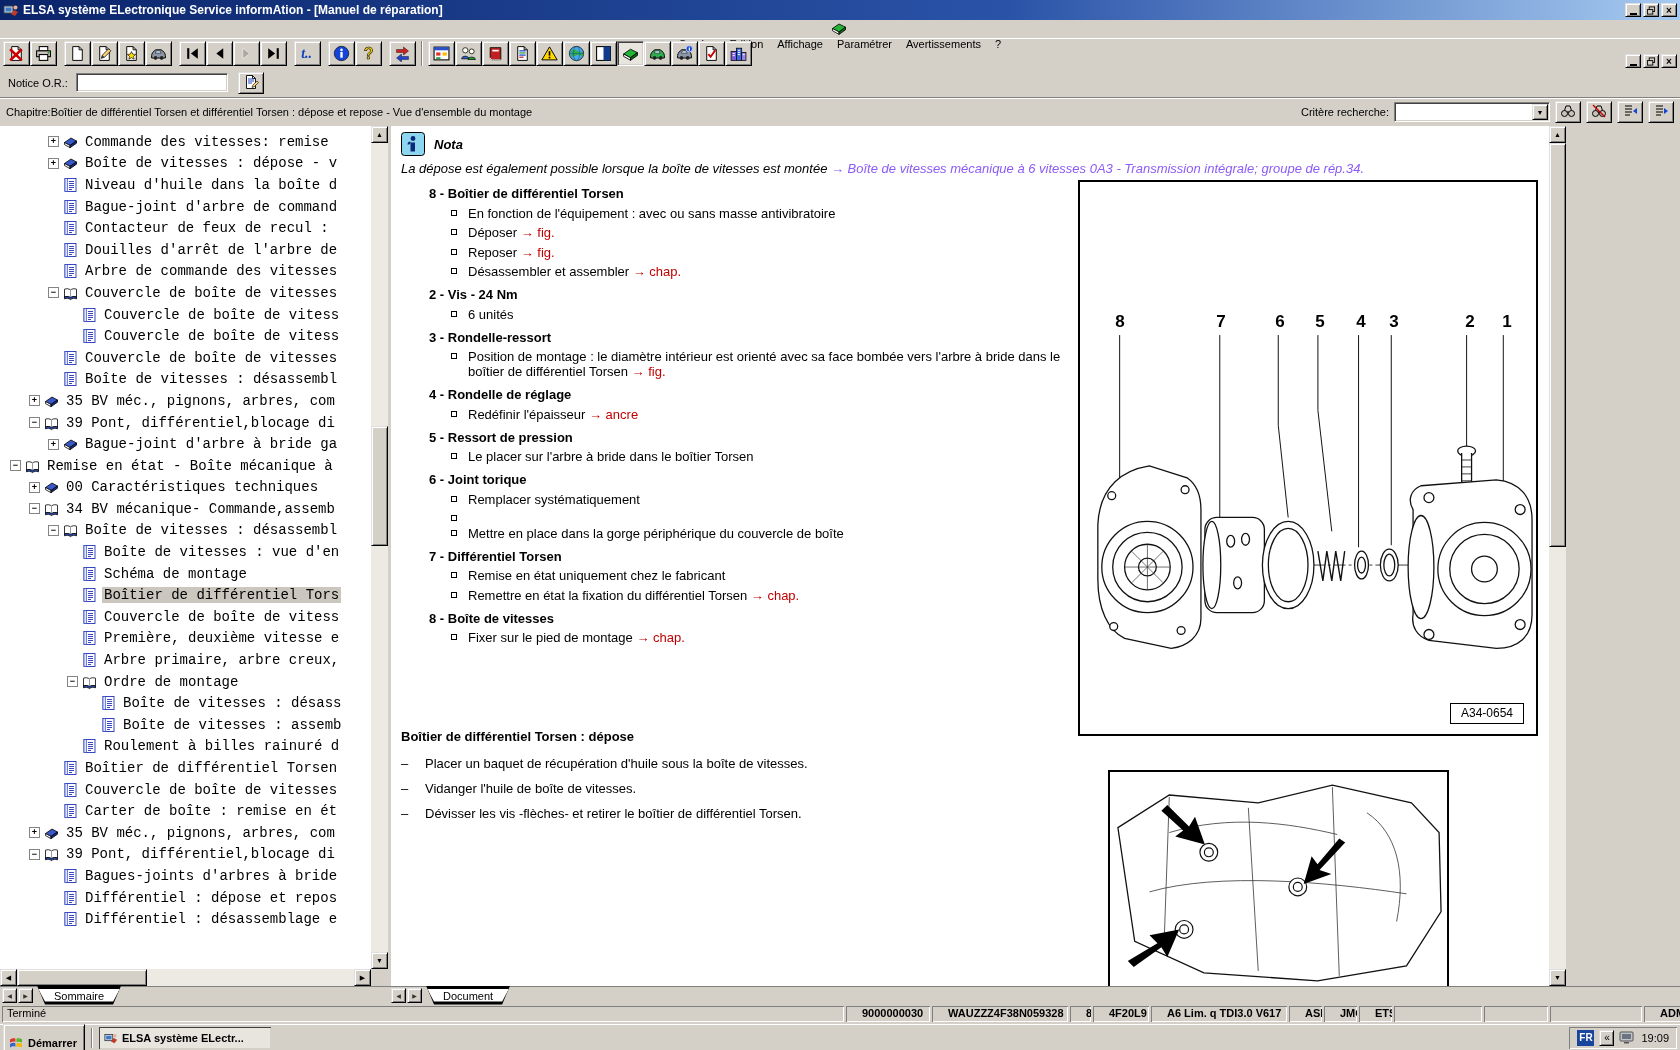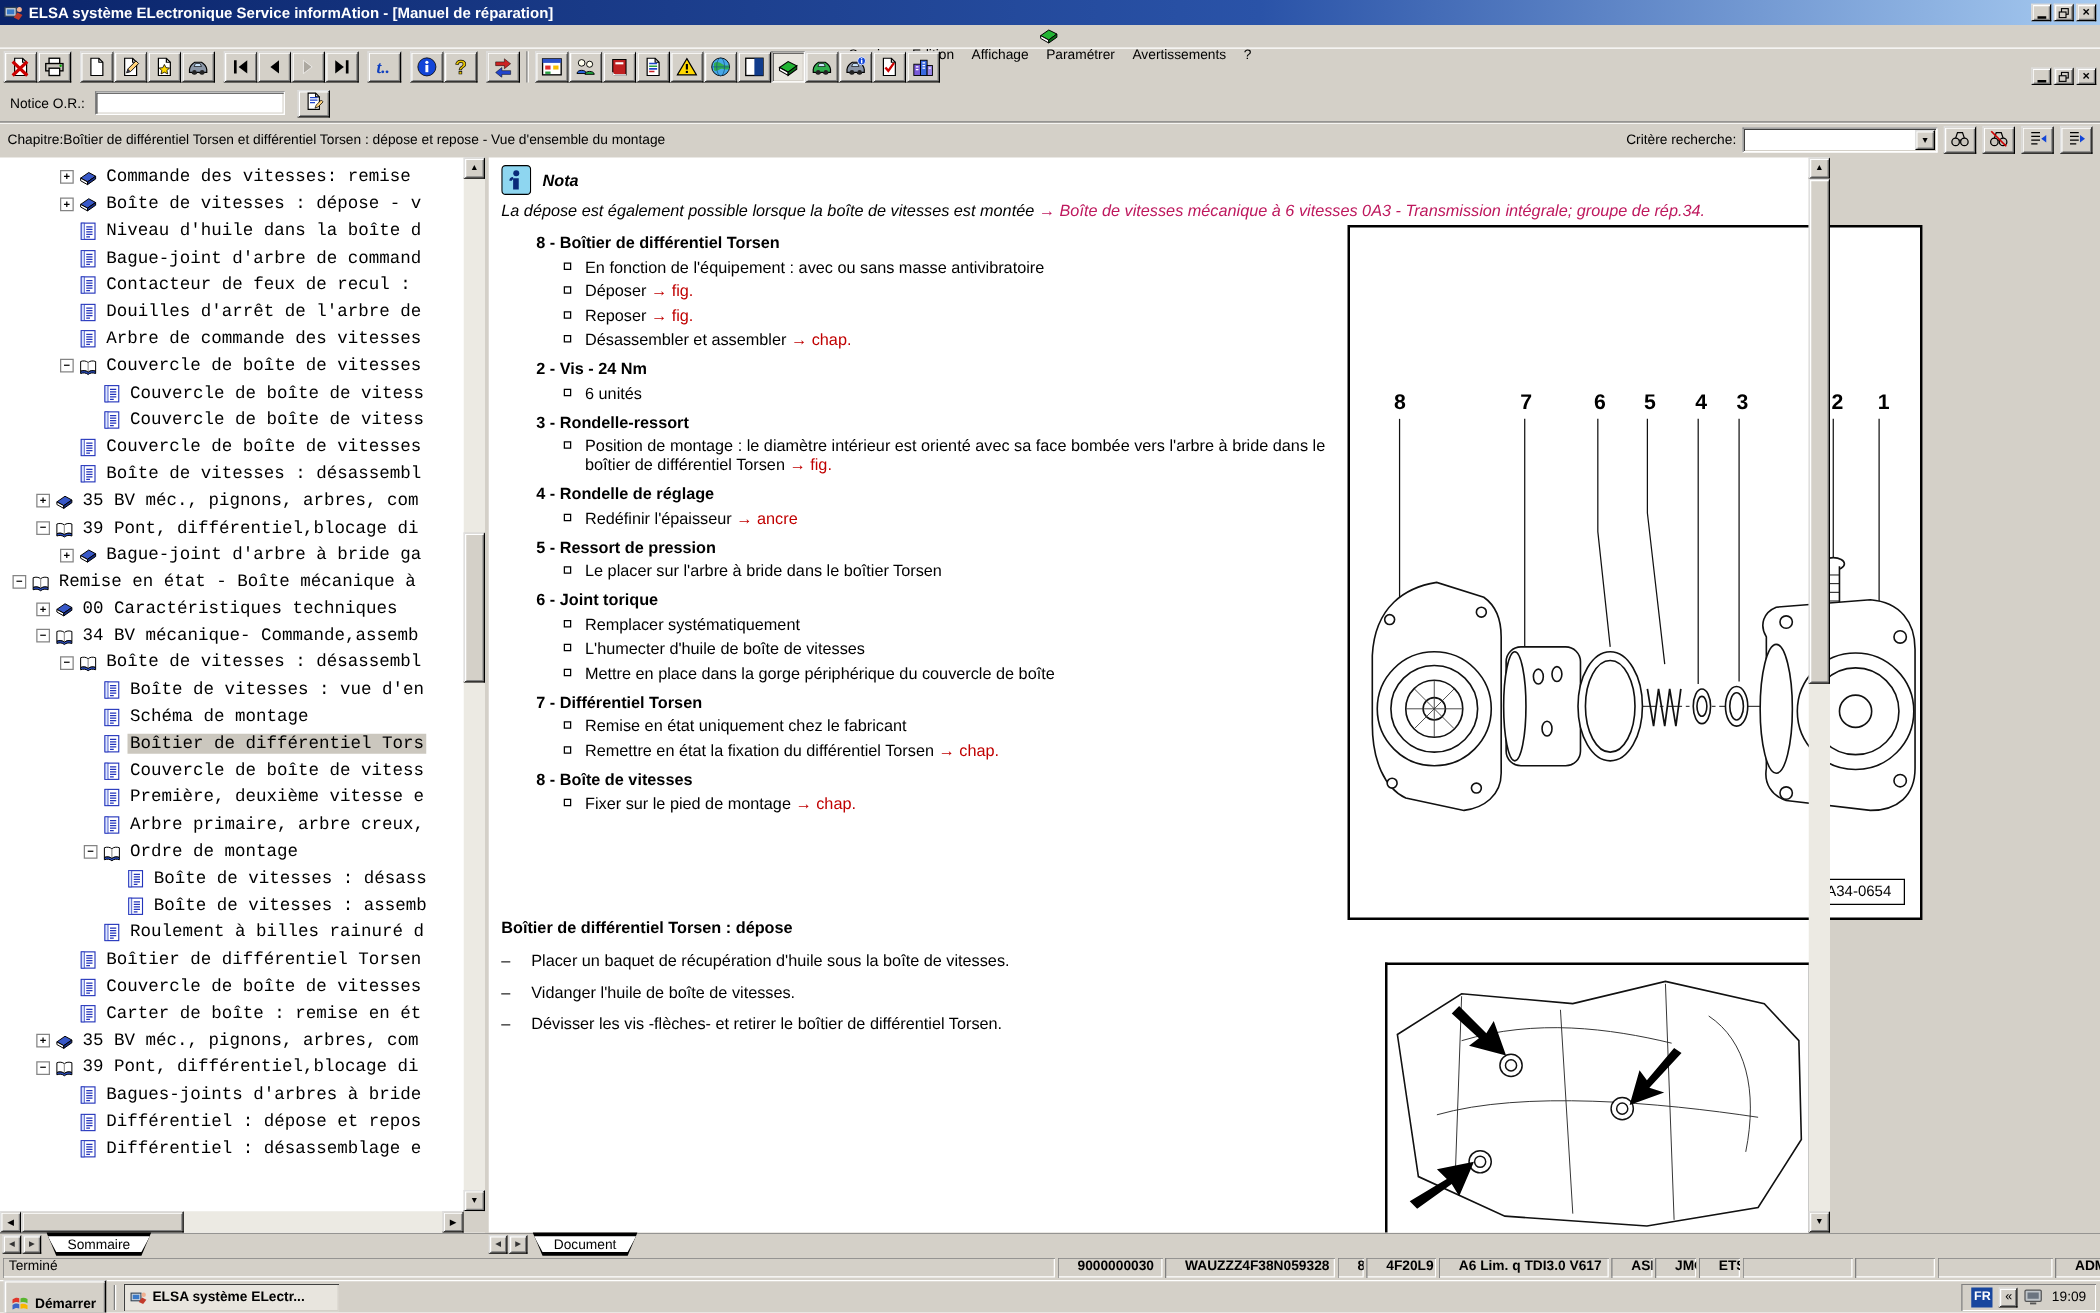--- a/index.html
+++ b/index.html
@@ -63,28 +63,28 @@
   .expand { width:11px; height:11px; border:1px solid #848484; background:#fff;
             font:bold 9px/9px "Liberation Sans",sans-serif; text-align:center; margin-right:3px; flex:none; }
   .stub { width:14px; flex:none; }
   .ticon { width:17px; height:16px; flex:none; margin-right:4px; }
   .ticon svg { width:17px; height:16px; }
   .tlabel { padding:0 2px; }
   .tlabel.sel { background:#cbc7be; }
 
   .splitter { width:3px; background:#d4d0c8; flex:none; }
 
-  .doc-pane { width:1073px; background:#fff; position:relative; flex:none; }
+  .doc-pane { width:1175px; background:#fff; position:relative; flex:none; }
   .doc-content { position:absolute; left:0; top:0; right:17px; bottom:0; overflow:hidden;
                  padding:6px 0 0 10px; font-size:13px; }
   .nota-head { display:flex; align-items:center; gap:9px; height:24px; margin-bottom:5px; }
   .nota-icon { width:24px; height:24px; }
   .nota-title { font-style:italic; font-weight:bold; }
   .nota-line { font-style:italic; margin-bottom:10px; white-space:nowrap; }
-  .green { color:#be185d; }
+  .green { color:#8b5cf6; }
   .red { color:#c00000; }
   .part-title { font-weight:bold; margin:8px 0 4.5px 28px; line-height:15px; }
   .bullet { display:flex; margin:0 0 4.5px 50px; line-height:15px; }
   .sq { width:6px; height:6px; border:1px solid #000; margin:4px 11px 0 0; flex:none; }
   .bullet-text { width:612px; }
   .section2 { margin-top:84px; }
   .s2-title { font-weight:bold; margin-bottom:12px; }
   .step { display:flex; margin-bottom:10px; line-height:15px; }
   .dash { width:24px; flex:none; }
   .step-text { width:640px; }
@@ -937,21 +937,20 @@
               <span class="sq"></span>
               <span class="bullet-text">Le placer sur l'arbre à bride dans le boîtier Torsen</span>
             </div>
             <div class="part-title">6 - Joint torique</div>
             <div class="bullet">
               <span class="sq"></span>
               <span class="bullet-text">Remplacer systématiquement</span>
             </div>
             <div class="bullet">
               <span class="sq"></span>
-              <span class="bullet-text">L'humecter d'huile de boîte de vitesses</span>
             </div>
             <div class="bullet">
               <span class="sq"></span>
               <span class="bullet-text">Mettre en place dans la gorge périphérique du couvercle de boîte</span>
             </div>
             <div class="part-title">7 - Différentiel Torsen</div>
             <div class="bullet">
               <span class="sq"></span>
               <span class="bullet-text">Remise en état uniquement chez le fabricant</span>
             </div>

